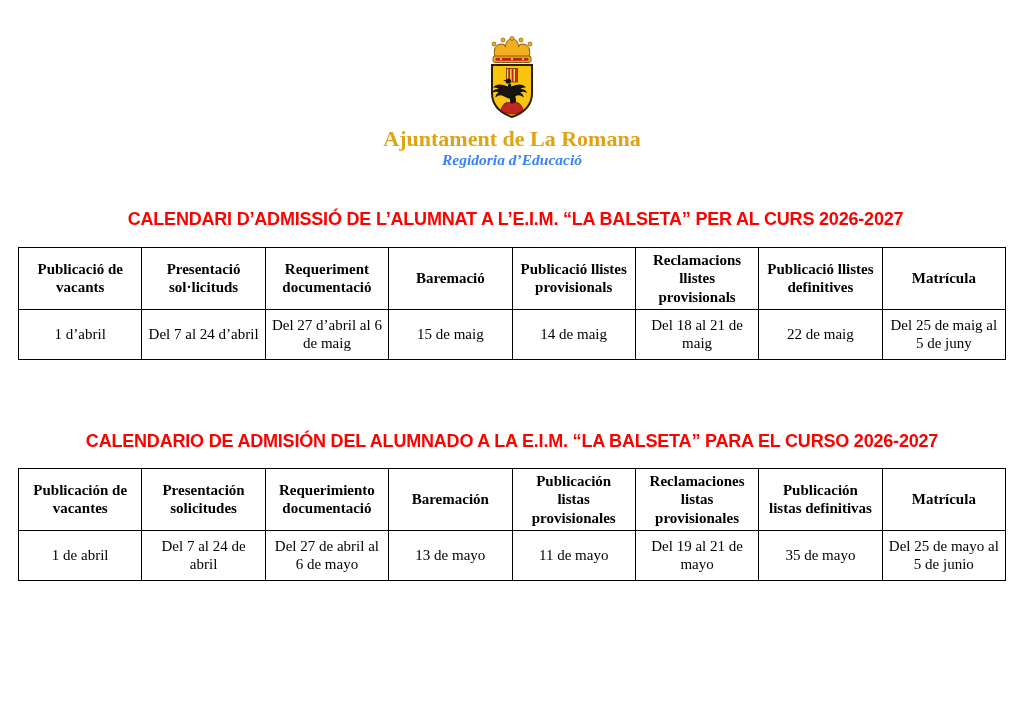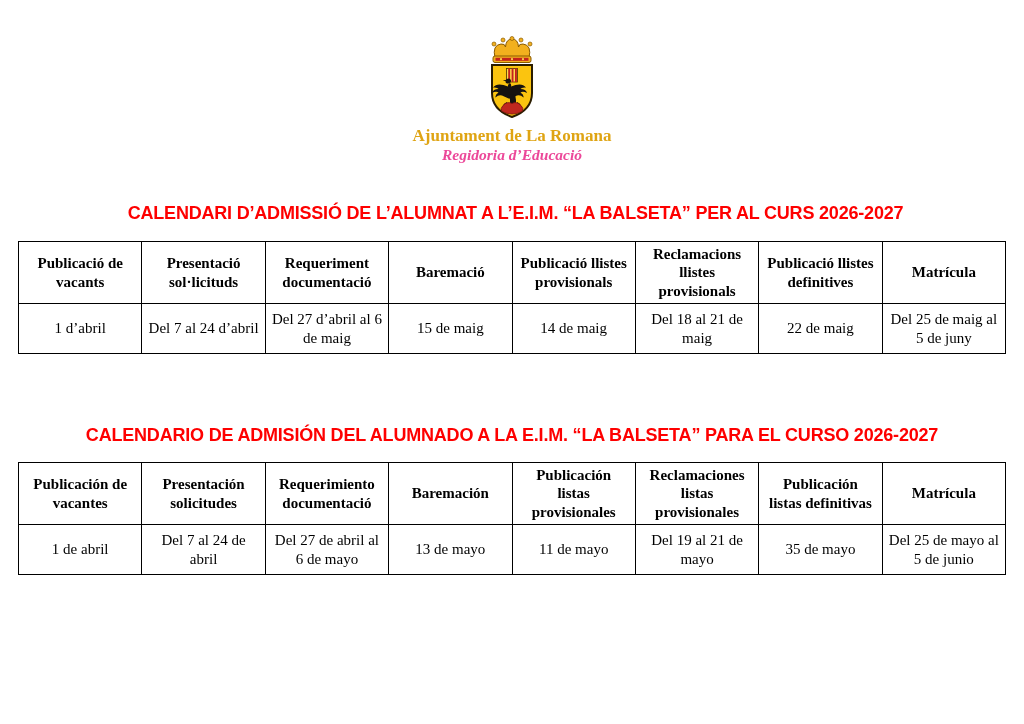--- a/index.html
+++ b/index.html
@@ -12,30 +12,30 @@
     background: #ffffff;
     overflow: hidden;
     font-family: "Liberation Serif", serif;
     color: #000000;
   }
   .header { text-align: center; padding-top: 36px; }
   .crest { display: block; margin: 0 auto 4px auto; }
   .org-name {
     font-family: "Liberation Serif", serif;
     font-weight: bold;
-    font-size: 17px;
+    font-size: 22px;
     color: #dfa413;
     line-height: 1.15;
   }
   .dept-name {
     font-family: "Liberation Serif", serif;
     font-weight: bold;
     font-style: italic;
     font-size: 15.5px;
-    color: #ec4899;
+    color: #3b82f6;
     line-height: 1.2;
   }
   .section-title {
     font-family: "Liberation Sans", sans-serif;
     font-weight: 700;
     font-size: 18px;
     letter-spacing: -0.2px;
     color: #fe0000;
     text-align: center;
     white-space: nowrap;

